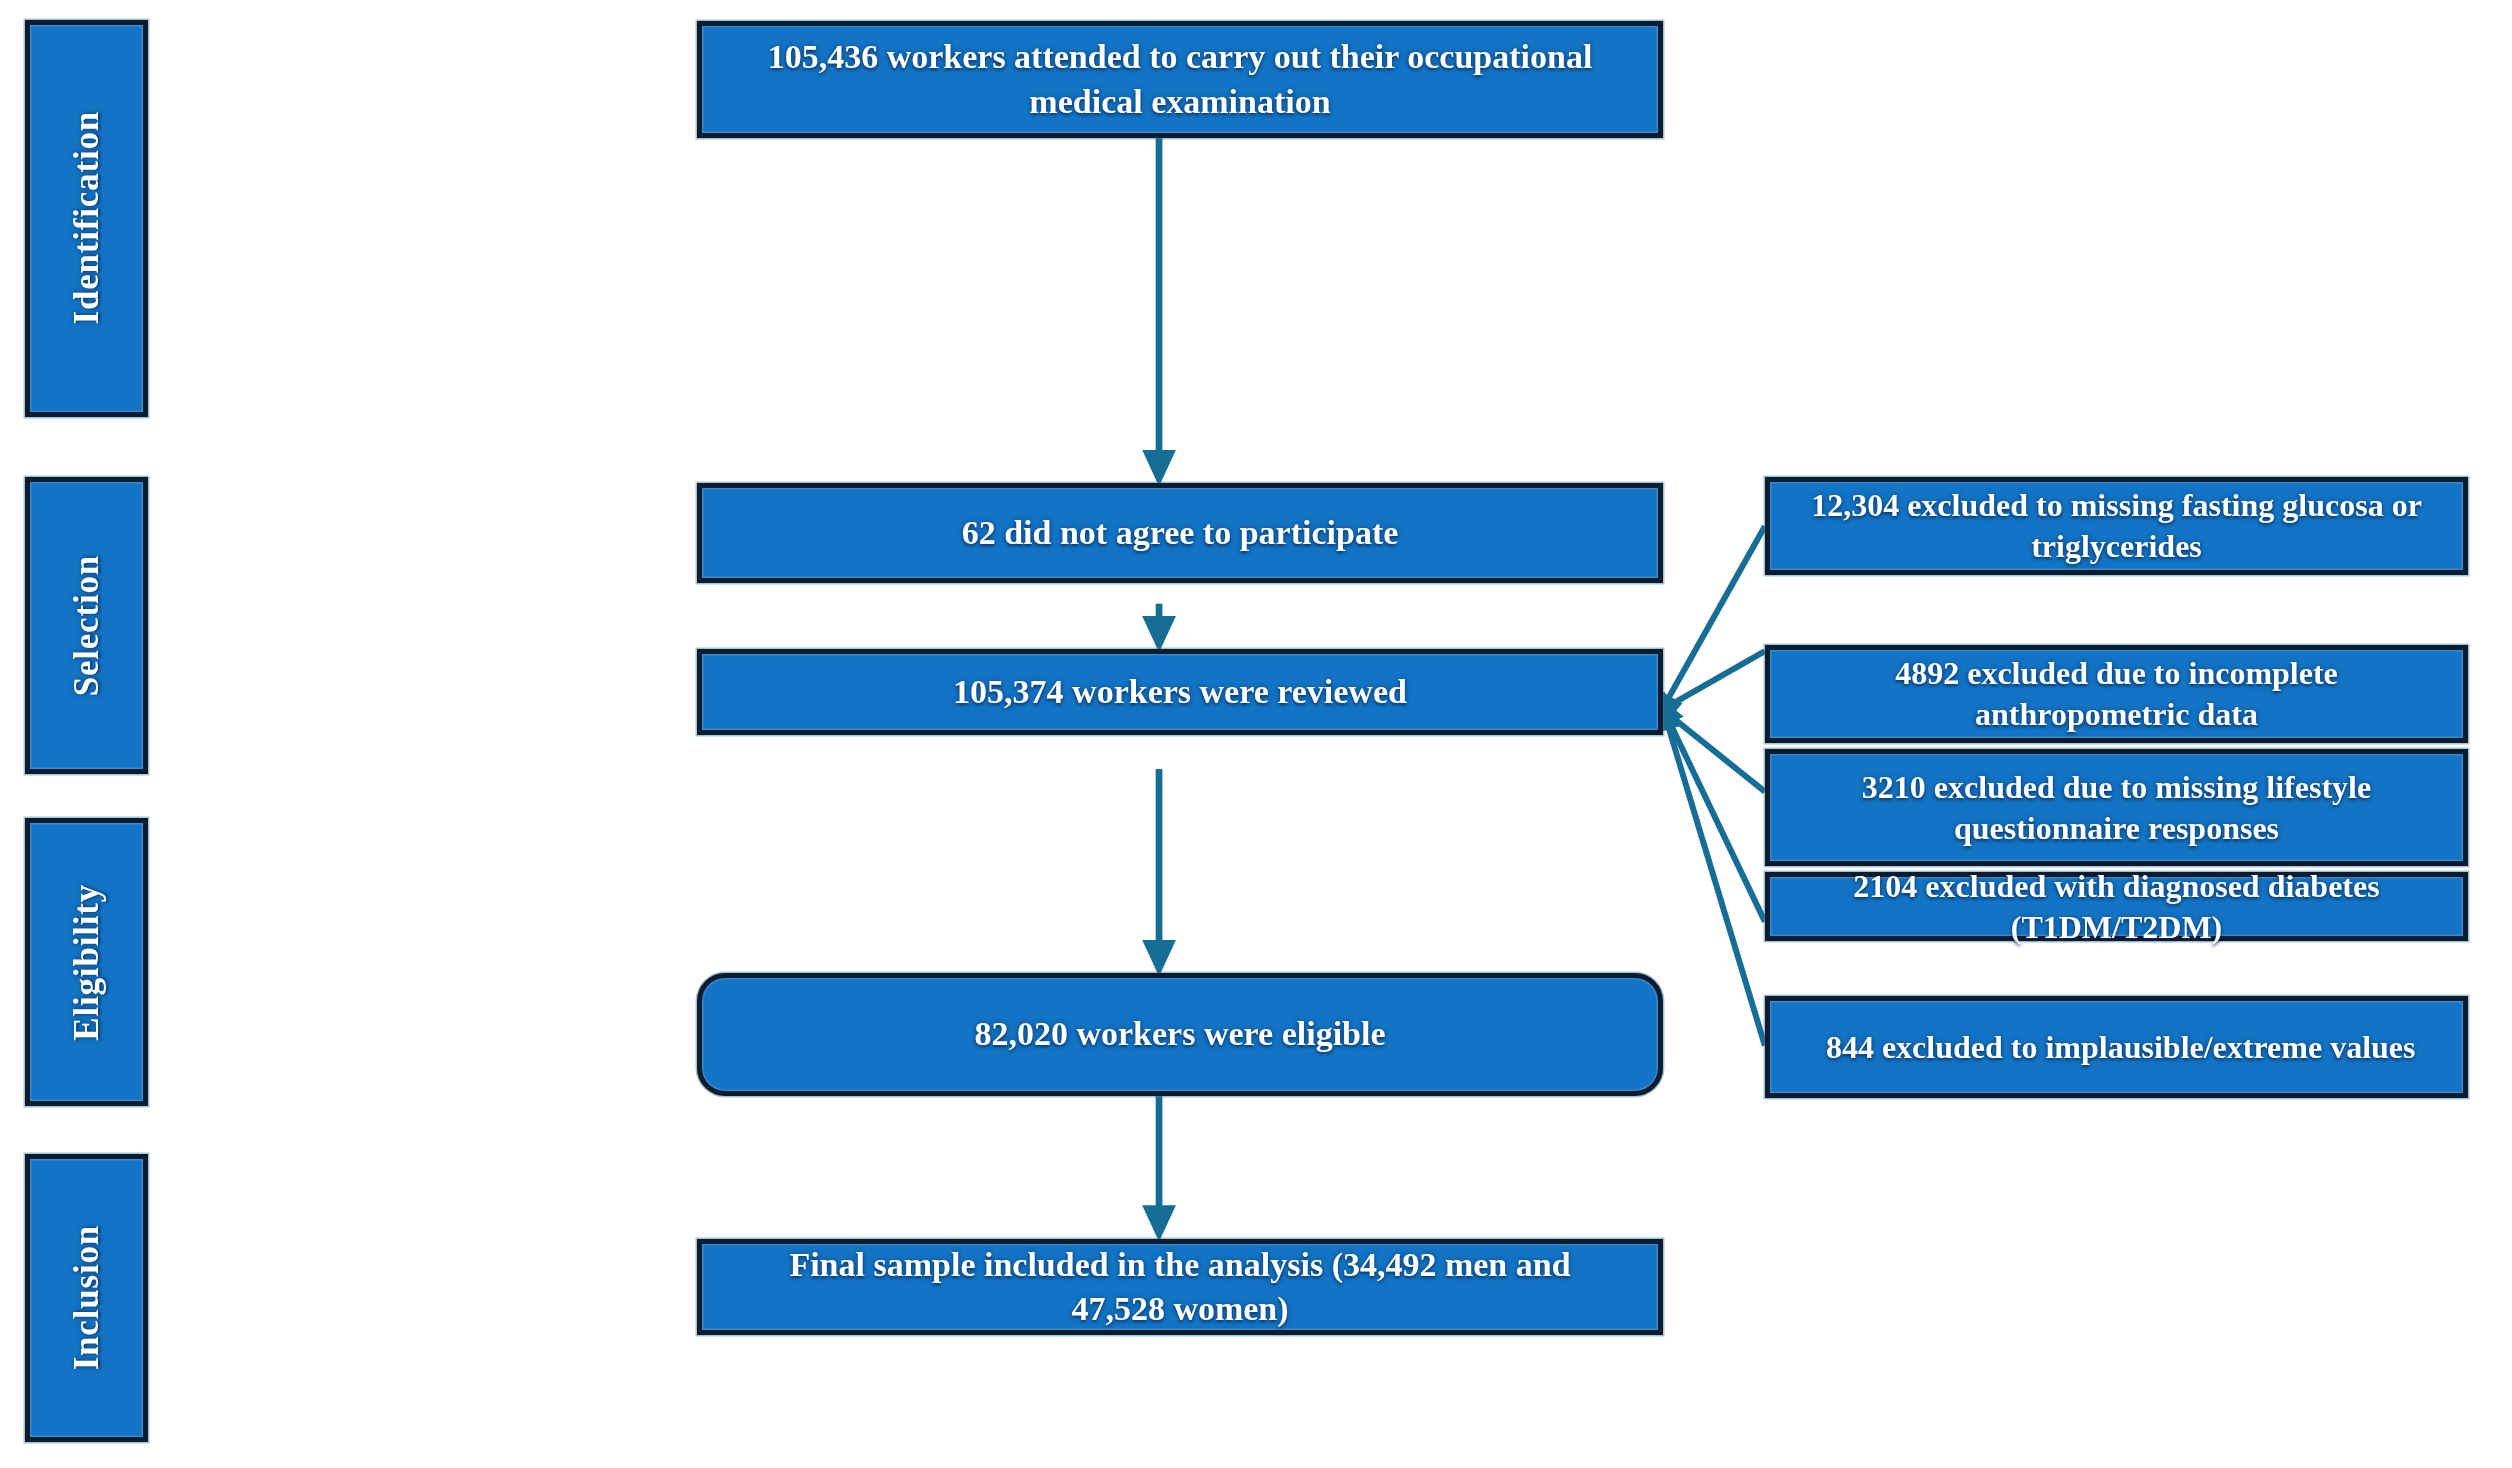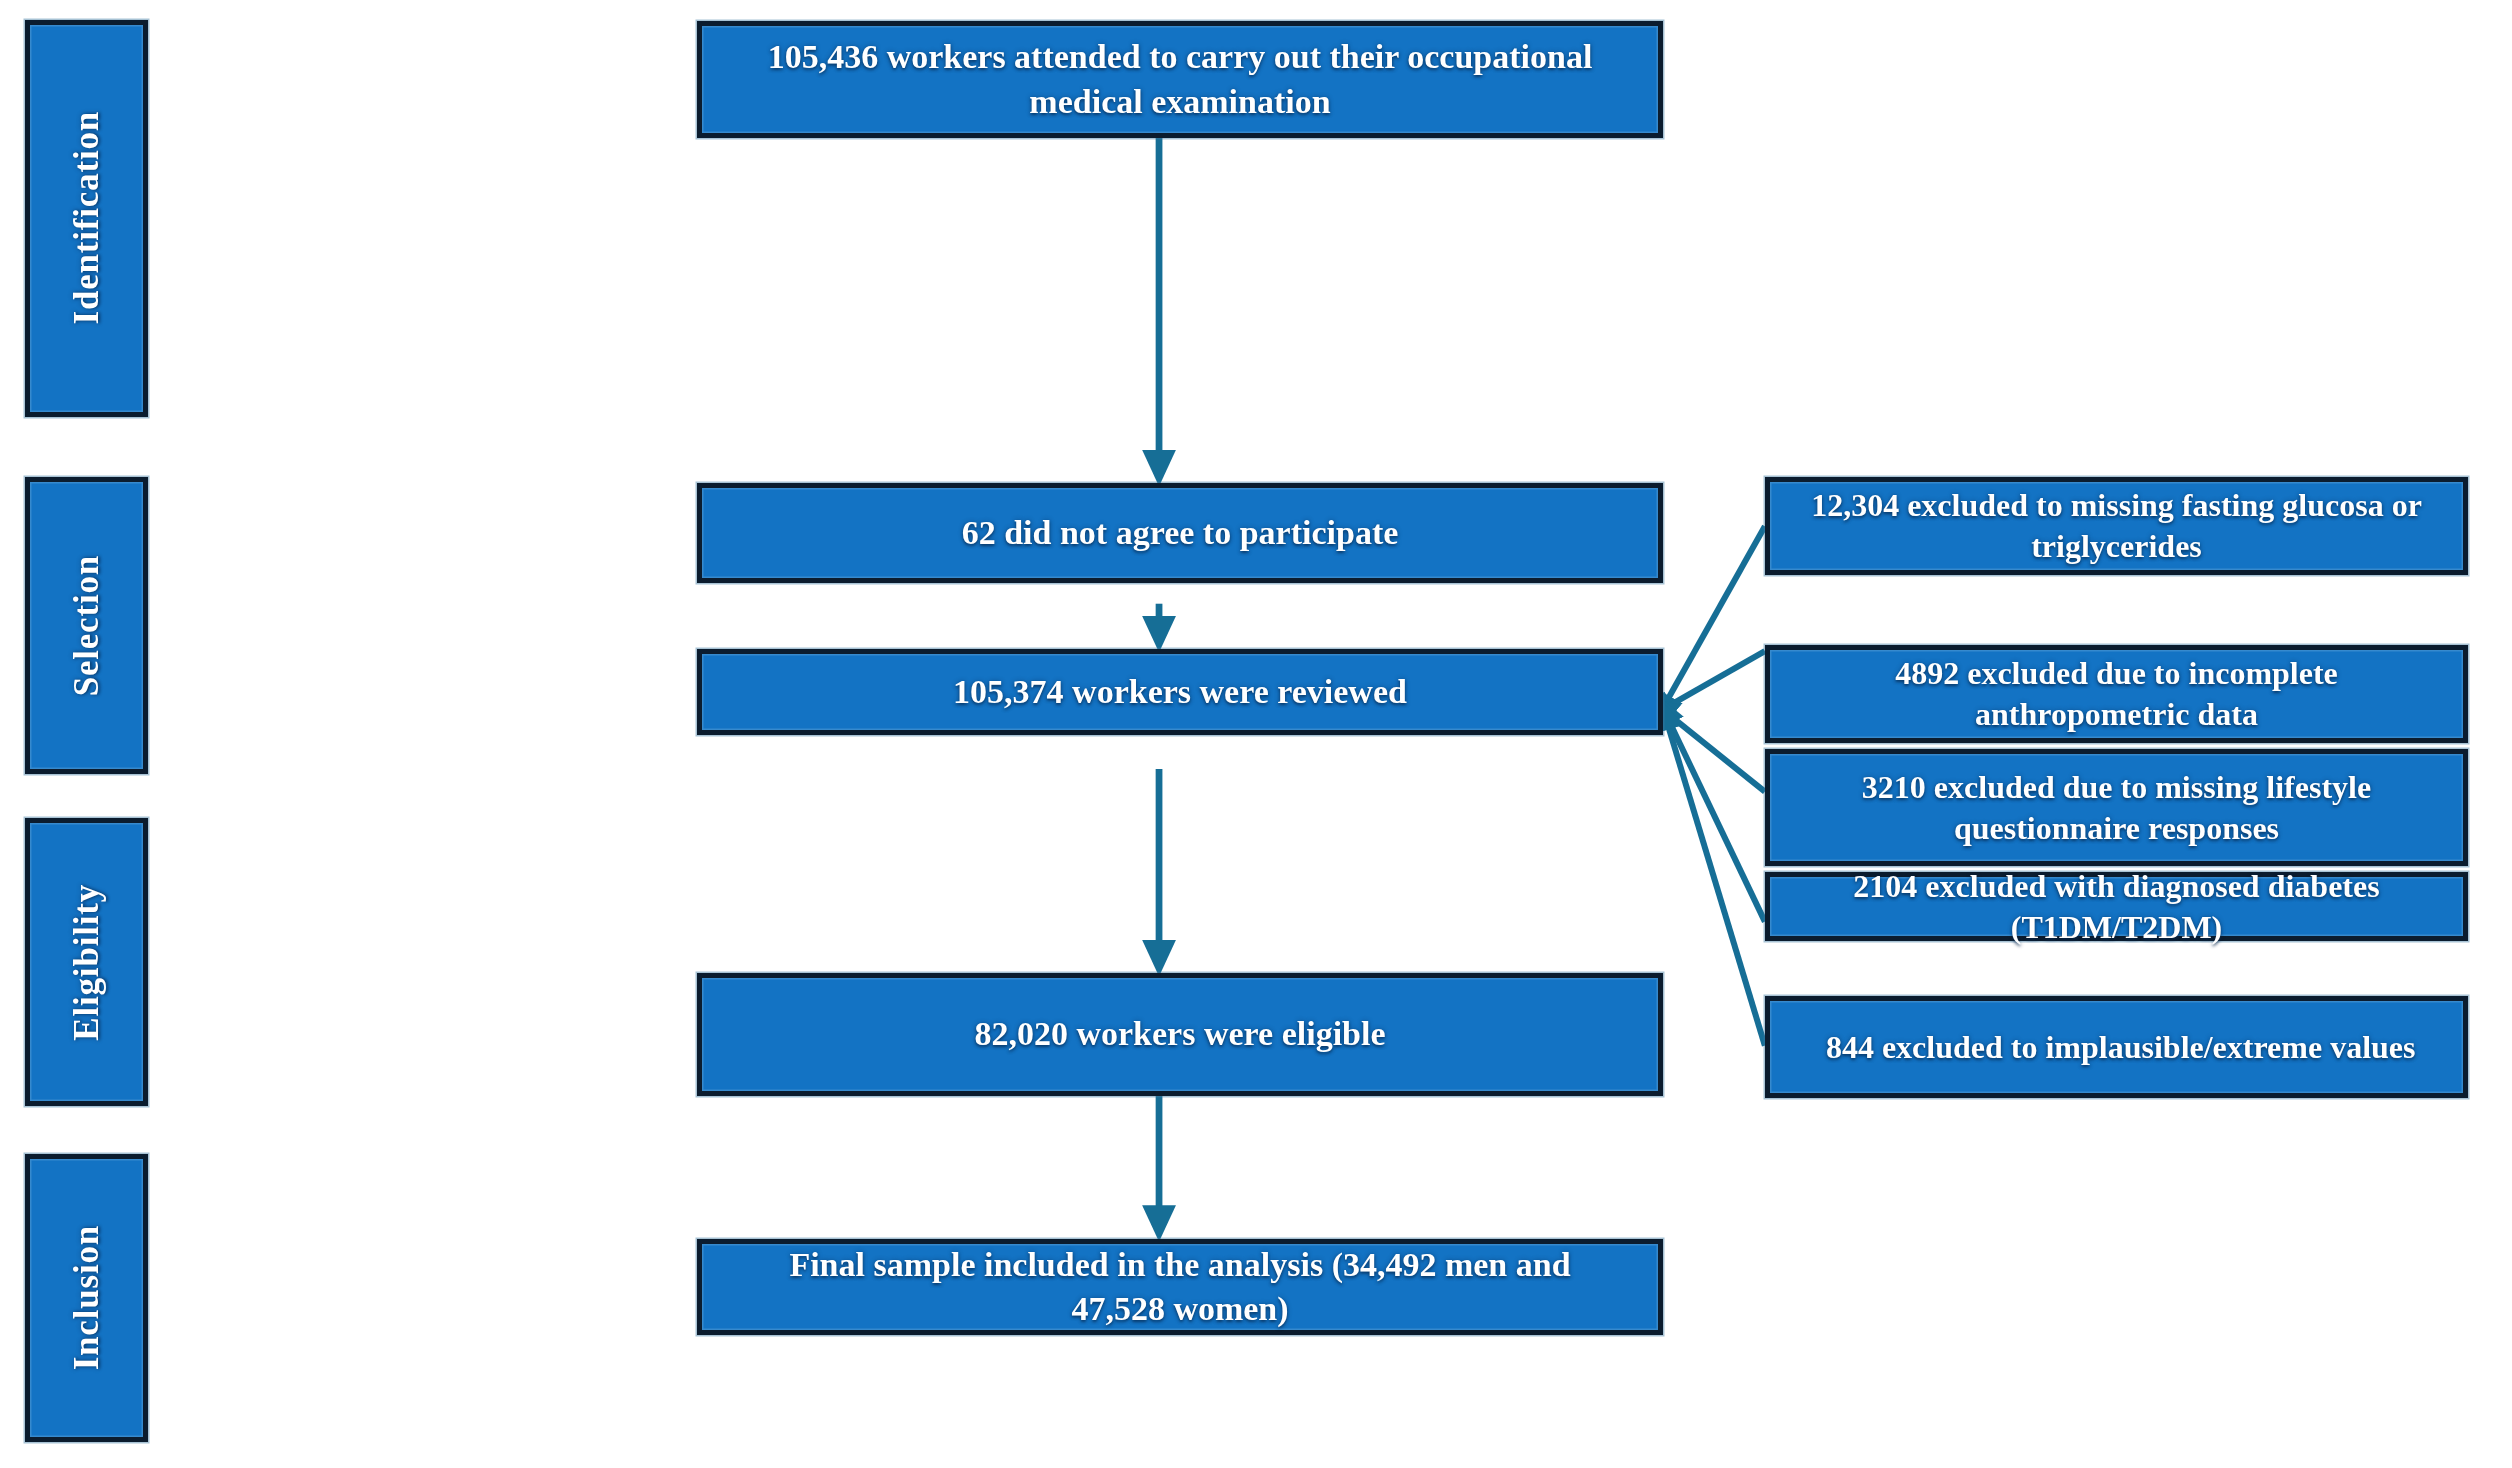--- a/index.html
+++ b/index.html
@@ -58,21 +58,21 @@
     text-shadow: 0 1.5px 3px rgba(6,38,76,0.65), 0 0 5.3px rgba(6,38,76,0.45);
   }
   .stage-box .vtext {
     writing-mode: vertical-rl;
     transform: rotate(180deg);
     white-space: nowrap;
   }
   #b-attended  { top: 21px;  height: 117px; }
   #b-notagree  { top: 483px; height: 100px; }
   #b-reviewed  { top: 649px; height: 86px; }
-  #b-eligible  { top: 973px; height: 123px; }
+  #b-eligible  { top: 973px; height: 123px; border-radius: 28px; }
   #b-final     { top: 1239px; height: 96px; }
 
   #x-glucose   { top: 477px;  height: 98px; }
   #x-anthro    { top: 601px;  height: 98px; margin-top: 44px; }
   #x-lifestyle { top: 749px;  height: 117px; }
   #x-diabetes  { top: 872px; height: 69px; }
   #x-values    { top: 996px; height: 102px; padding-left: 31px; }
 
   #s-identification { top: 19.5px;   height: 397px; }
   #s-selection      { top: 477px;  height: 297px; }

